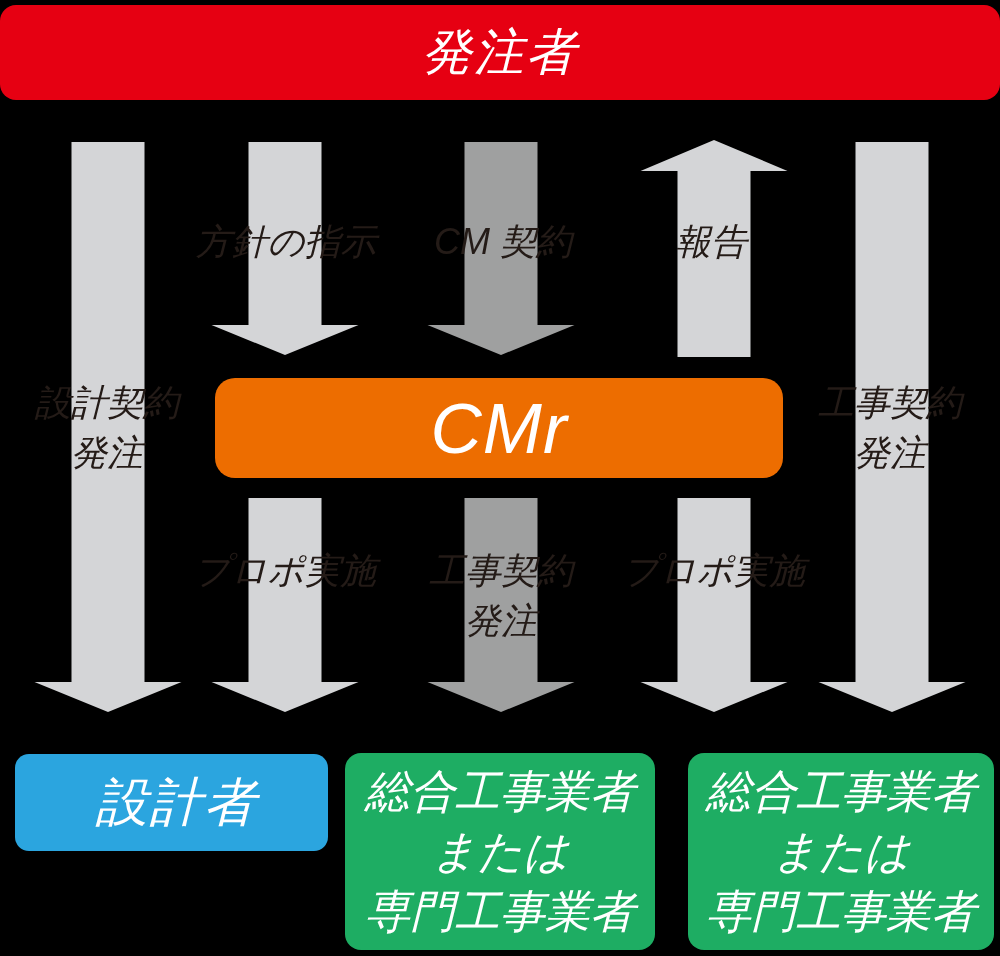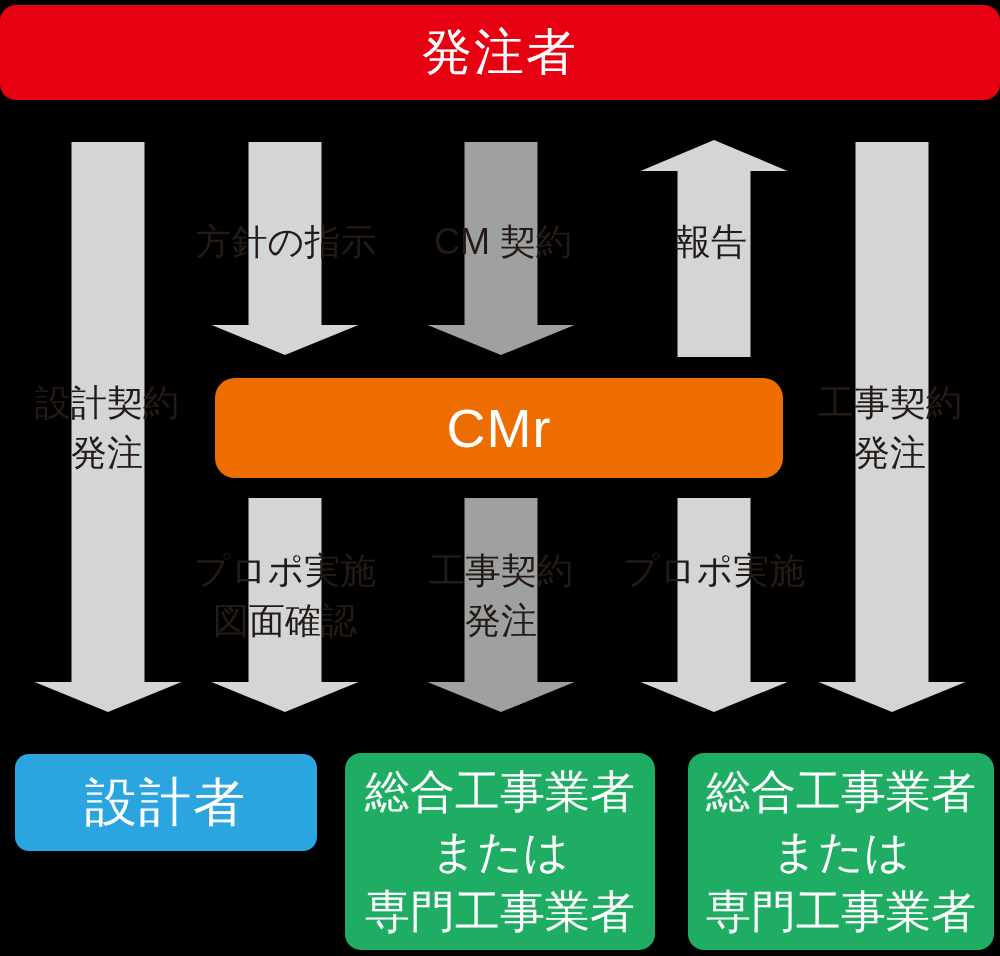--- a/index.html
+++ b/index.html
@@ -2,43 +2,44 @@
 <html style="--background: #000000; --client_red: #e60012; --cmr_orange: #ed6d00; --designer_blue: #2ba5df; --contractor_green: #1ead63; --arrow_light: #d4d5d7; --arrow_dark: #9fa0a0; --label_dark: #241b17; --box_text: #ffffff;"><head>
 <meta charset="utf-8">
 <style>
   html,body{margin:0;padding:0;background:#000;}
   #canvas{
     position:relative;
     width:1000px;height:956px;
     background:var(--background,#000);
     font-family:"Liberation Sans","DejaVu Sans",sans-serif;
     overflow:hidden;
+    font-style:italic;
   }
   .box{
     position:absolute;
     display:flex;align-items:center;justify-content:center;
     color:#fff;text-align:center;
   }
   #client-box{
     left:0;top:5px;width:1000px;height:95px;
     background:var(--client_red,#e60012);
     border-radius:16px;
     font-size:50px;font-weight:500;letter-spacing:2px;
   }
   #cmr-box{
     left:215px;top:378px;width:568px;height:100px;
     background:var(--cmr_orange,#ed6d00);
     border-radius:20px;
-    font-size:54px;font-weight:400;letter-spacing:1px;
+    font-size:71px;font-weight:400;letter-spacing:1px;
   }
   #designer-box{
     left:15px;top:754px;width:302px;height:97px;
     background:var(--designer_blue,#2ba5df);
     border-radius:14px;
-    font-size:52px;font-weight:500;letter-spacing:2px;
+    font-size:52px;font-weight:500;letter-spacing:2px;padding-left:11px;
   }
   .contractor-box{
     top:753px;height:197px;
     background:var(--contractor_green,#1ead63);
     border-radius:16px;
     font-size:45px;font-weight:500;
     line-height:60px;
     flex-direction:column;
     text-align:right;
   }
@@ -93,21 +94,20 @@
     <span>工事契約</span>
     <span>発注</span>
   </div>
 
   <div class="box" id="cmr-box">
     <span>CMr</span>
   </div>
 
   <div class="lbl" style="left:135px;top:546px">
     <span>プロポ実施</span>
-    <span>図面確認</span>
   </div>
   <div class="lbl" style="left:351px;top:546px">
     <span>工事契約</span>
     <span>発注</span>
   </div>
   <div class="lbl" style="left:564px;top:546px">
     <span>プロポ実施</span>
   </div>
 
   <div class="box" id="designer-box">

